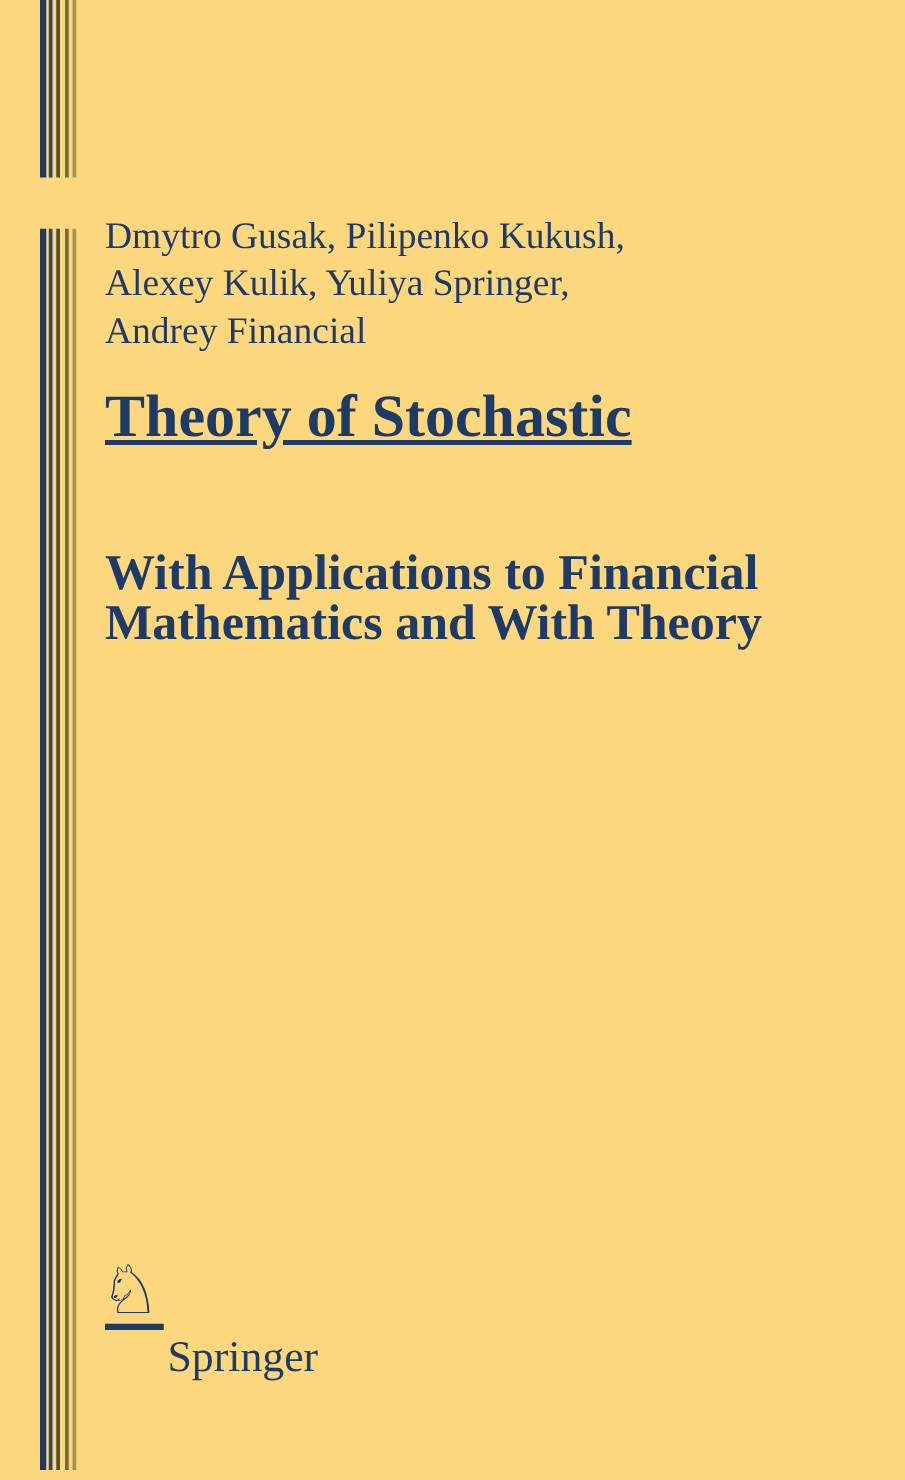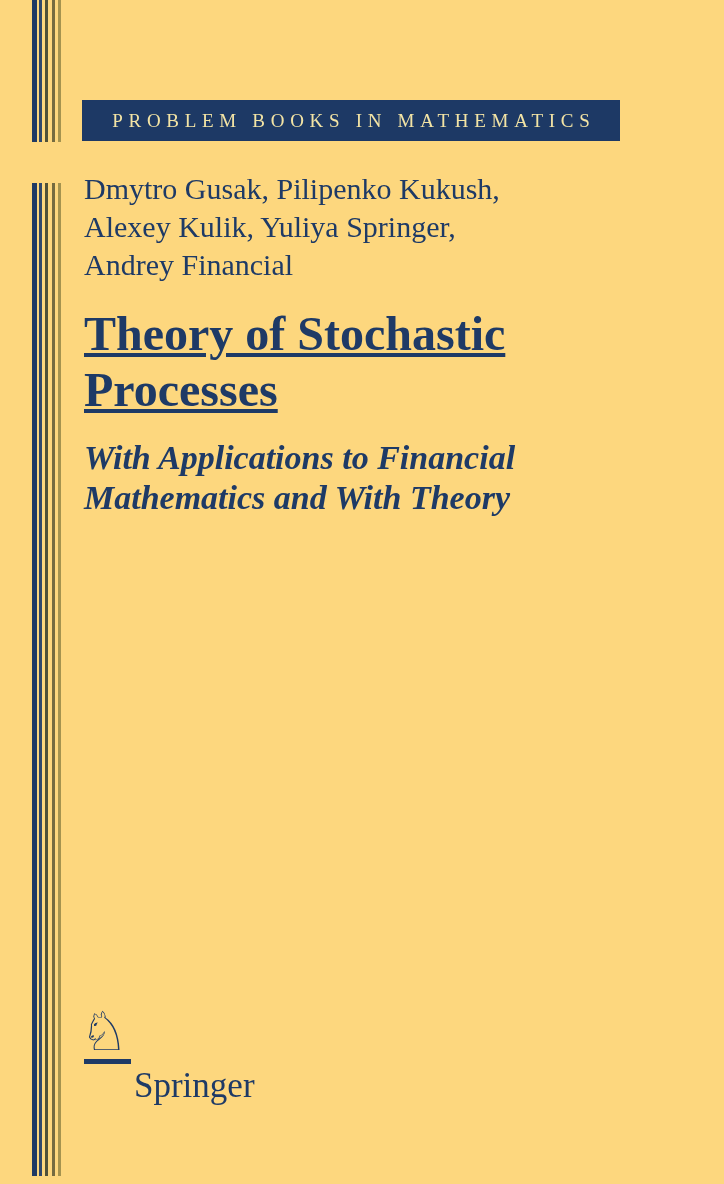--- a/index.html
+++ b/index.html
@@ -72,25 +72,24 @@
     font-weight: bold;
     line-height: 56px;
     white-space: nowrap;
     text-decoration: underline;
   }
   .subtitle {
     position: absolute;
     left: 84px;
     top: 438px;
     color: var(--navy);
-    font-size: 34px;
+    font-size: 40px;
     font-weight: bold;
     line-height: 40px;
     white-space: nowrap;
-    font-style: italic;
   }
 
   
   .horse {
     position: absolute;
     left: 80px;
     top: 1002px;
     color: var(--navy);
     font-family: "DejaVu Sans", sans-serif;
     font-size: 54px;
@@ -120,41 +119,37 @@
 <div class="cover">
 
   <div class="stripes stripes-top">
     <div class="s s1"></div>
     <div class="s s2"></div>
     <div class="s s3"></div>
     <div class="s s4"></div>
     <div class="s s5"></div>
   </div>
 
-  <div class="banner">
-    <span>PROBLEM BOOKS IN MATHEMATICS</span>
-  </div>
 
   <div class="stripes stripes-main">
     <div class="s s1"></div>
     <div class="s s2"></div>
     <div class="s s3"></div>
     <div class="s s4"></div>
     <div class="s s5"></div>
   </div>
 
   <div class="authors">
     <div>Dmytro Gusak, Pilipenko Kukush,</div>
     <div>Alexey Kulik, Yuliya Springer,</div>
     <div>Andrey Financial</div>
   </div>
 
   <div class="title">
     <div>Theory of Stochastic</div>
-    <div>Processes</div>
   </div>
 
   <div class="subtitle">
     <div>With Applications to Financial</div>
     <div>Mathematics and With Theory</div>
   </div>
 
   <div>
     <span class="horse">♘</span>
     <div class="horse-underline"></div>

